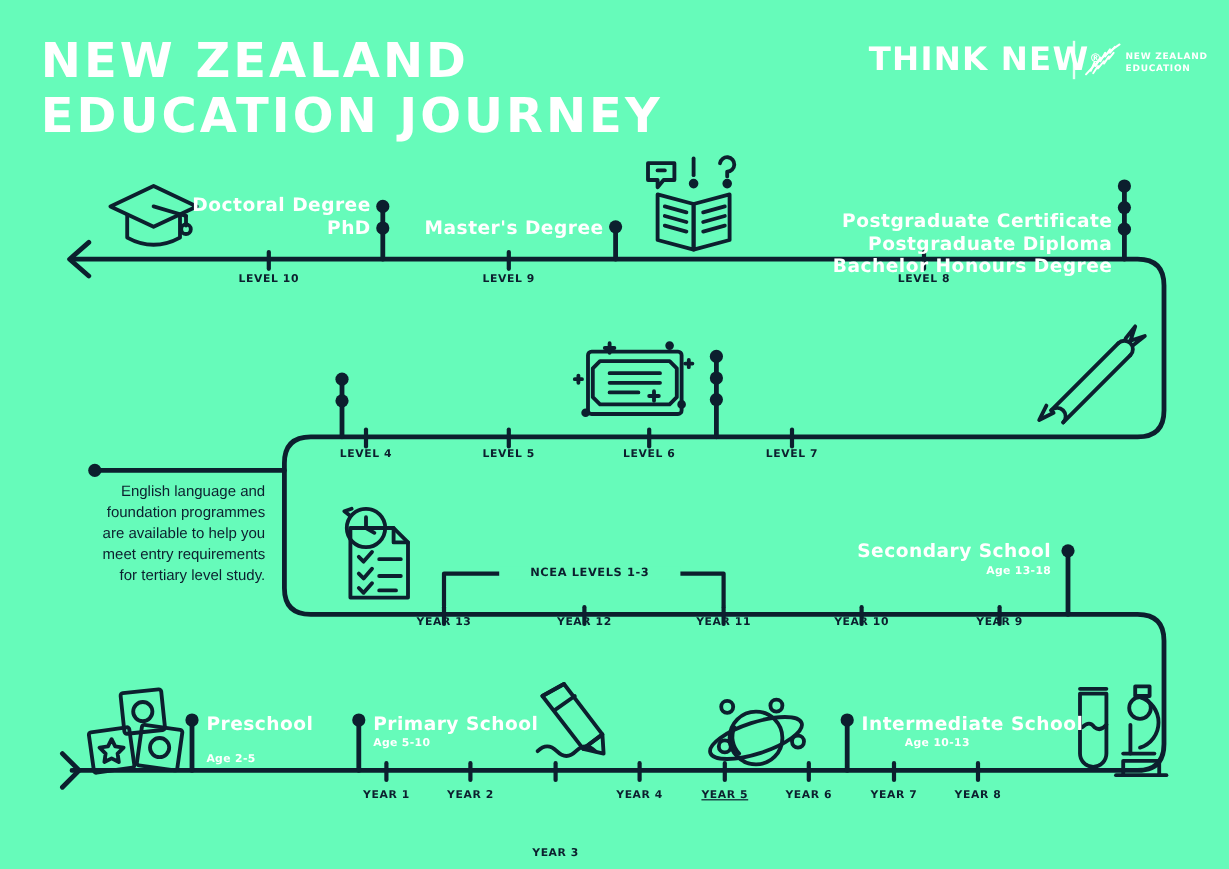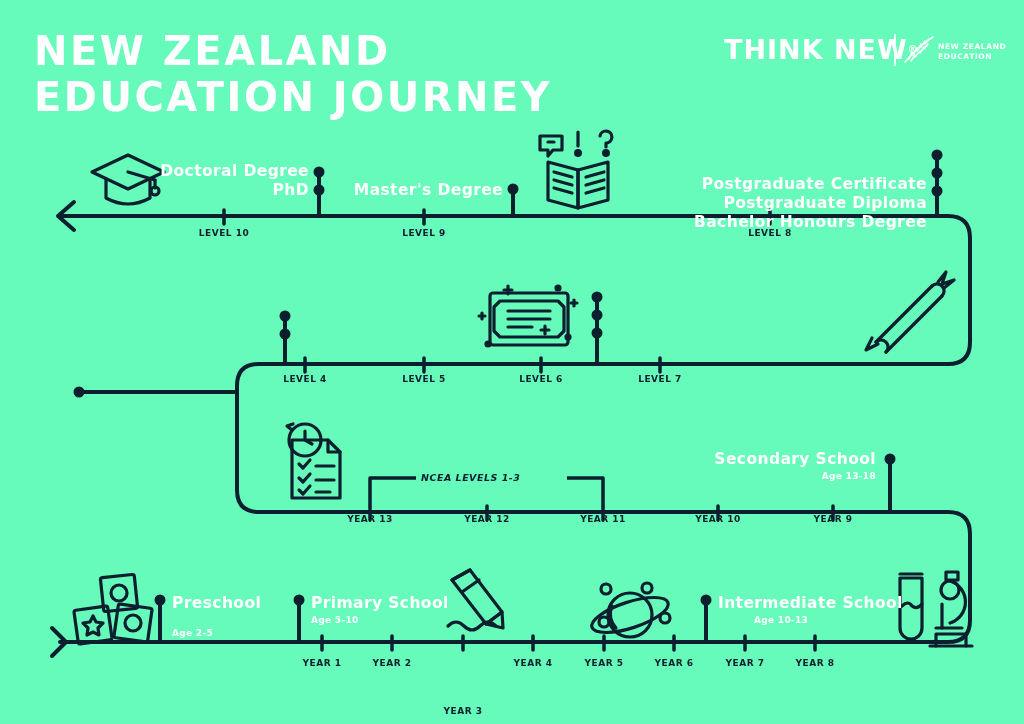--- a/index.html
+++ b/index.html
@@ -48,23 +48,23 @@
   }
   .age.r{text-align:right;}
   
   .tick-label{
     color:#0c1f2e;font-weight:bold;font-size:9px;letter-spacing:.5px;
     text-align:center;white-space:nowrap;
     font-family:"DejaVu Sans", sans-serif;
   }
   .ncea-label{
     color:#0c1f2e;font-weight:bold;font-size:9.5px;letter-spacing:.5px;
-    text-align:left;white-space:nowrap;
-    font-family:"DejaVu Sans", sans-serif;
-    background:#66fbba;padding:0 5px;font-style:italic;
+    text-align:center;white-space:nowrap;
+    font-family:"DejaVu Sans", sans-serif;
+    background:#66fbba;padding:0 5px;
   }
   .note{
     color:#0c1f2e;font-size:12.5px;line-height:17.5px;text-align:right;
     white-space:pre-line;width:165px;
     font-family:"Liberation Sans", sans-serif;
   }
 </style>
 </head>
 <body>
 
@@ -296,20 +296,25 @@
   <div class="abs tick-label" style="left:174px;top:228px;width:100px;">LEVEL 10</div>
   <div class="abs tick-label" style="left:374px;top:228px;width:100px;">LEVEL 9</div>
   <div class="abs tick-label" style="left:720px;top:228px;width:100px;">LEVEL 8</div>
 
 
   <div class="abs tick-label" style="left:255px;top:374px;width:100px;">LEVEL 4</div>
   <div class="abs tick-label" style="left:374px;top:374px;width:100px;">LEVEL 5</div>
   <div class="abs tick-label" style="left:491px;top:374px;width:100px;">LEVEL 6</div>
   <div class="abs tick-label" style="left:610px;top:374px;width:100px;">LEVEL 7</div>
 
+  <div class="abs note" style="left:56px;top:401px;">English language and
+foundation programmes
+are available to help you
+meet entry requirements
+for tertiary level study.</div>
 
   <div class="abs ncea-label" style="left:416px;top:472px;width:141px;">NCEA LEVELS 1-3</div>
 
   <div class="abs node-label r" style="left:660px;top:450px;width:216px;">Secondary School</div>
   <div class="abs age r" style="left:660px;top:471px;width:216px;">Age 13-18</div>
 
   <div class="abs tick-label" style="left:320px;top:514px;width:100px;">YEAR 13</div>
   <div class="abs tick-label" style="left:437px;top:514px;width:100px;">YEAR 12</div>
   <div class="abs tick-label" style="left:553px;top:514px;width:100px;">YEAR 11</div>
   <div class="abs tick-label" style="left:668px;top:514px;width:100px;">YEAR 10</div>
@@ -321,18 +326,18 @@
   <div class="abs node-label" style="left:311px;top:594px;width:200px;">Primary School</div>
   <div class="abs age" style="left:311px;top:615px;width:200px;">Age 5-10</div>
 
   <div class="abs node-label" style="left:718px;top:594px;width:220px;">Intermediate School</div>
   <div class="abs age" style="left:718px;top:615px;width:220px;margin-left:36px;">Age 10-13</div>
 
   <div class="abs tick-label" style="left:272px;top:658px;width:100px;">YEAR 1</div>
   <div class="abs tick-label" style="left:342px;top:658px;width:100px;">YEAR 2</div>
   <div class="abs tick-label" style="left:413px;top:658px;width:100px;margin-top:48px;">YEAR 3</div>
   <div class="abs tick-label" style="left:483px;top:658px;width:100px;">YEAR 4</div>
-  <div class="abs tick-label" style="left:554px;top:658px;width:100px;">YEAR 5</div>
+  <div class="abs tick-label" style="left:554px;top:658px;width:100px;text-decoration:underline;">YEAR 5</div>
   <div class="abs tick-label" style="left:624px;top:658px;width:100px;">YEAR 6</div>
   <div class="abs tick-label" style="left:695px;top:658px;width:100px;">YEAR 7</div>
   <div class="abs tick-label" style="left:765px;top:658px;width:100px;">YEAR 8</div>
 
 </div>
 
 </body></html>

